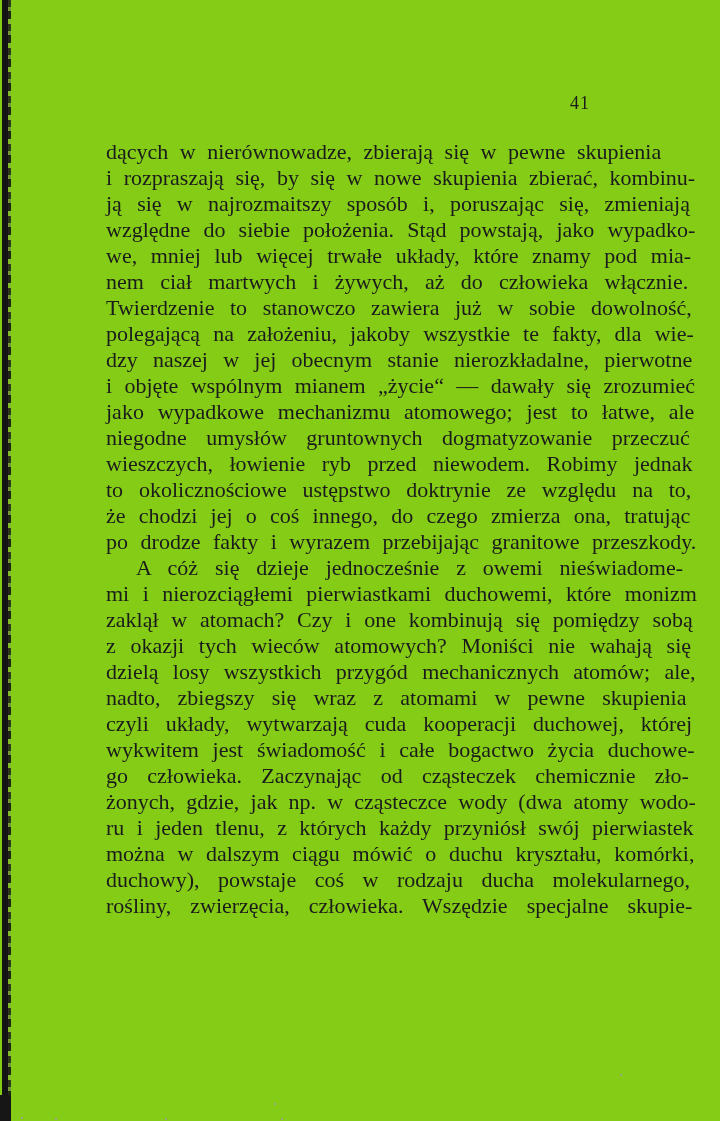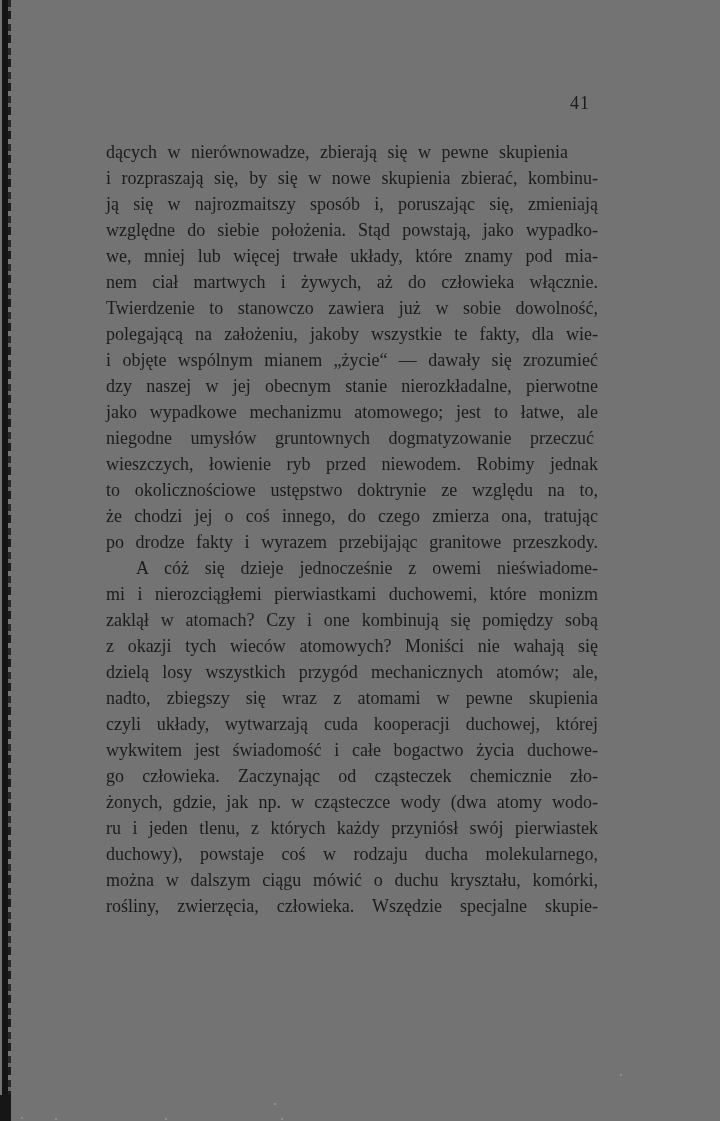--- a/index.html
+++ b/index.html
@@ -1,20 +1,20 @@
 <!DOCTYPE html>
 <html><head>
 <meta charset="utf-8">
 <style>
   html, body { margin: 0; padding: 0; }
   .page {
     position: relative;
     width: 720px;
     height: 1121px;
-    background: #737373;
+    background: #84cc16;
     overflow: hidden;
     font-family: "Liberation Serif", "DejaVu Serif", serif;
     color: #1b1b1b;
   }
   
   .band-core {
     position: absolute;
     left: 2px; top: 0;
     width: 6px; height: 100%;
     background: #141414;
@@ -45,21 +45,21 @@
   }
   .textblock {
     position: absolute;
     left: 106px; top: 139px;
     width: 492px;
   }
   .line {
     white-space: nowrap;
     height: 26px;
     line-height: 26px;
-    font-size: 18px;
+    font-size: 22px;
   }
   .tab { display: inline-block; width: 30px; }
   .italic { font-style: italic; }
   .speck {
     position: absolute;
     width: 2px; height: 2px;
     background: #9a9a9a;
     border-radius: 50%;
   }
 </style>
@@ -76,41 +76,41 @@
 
   <div class="textblock">
     <div class="line"><span class="lc" style="word-spacing: 6.01px;">dących  w nierównowadze,  zbierają  się  w pewne  skupienia</span></div>
     <div class="line"><span class="lc" style="word-spacing: 6.07px;">i rozpraszają się, by się w nowe skupienia zbierać, kombinu-</span></div>
     <div class="line"><span class="lc" style="word-spacing: 9.77px;">ją się w najrozmaitszy sposób i, poruszając się, zmieniają</span></div>
     <div class="line"><span class="lc" style="word-spacing: 7.66px;">względne do siebie położenia. Stąd powstają, jako wypadko-</span></div>
     <div class="line"><span class="lc" style="word-spacing: 8.09px;">we, mniej lub więcej trwałe układy, które znamy pod mia-</span></div>
     <div class="line"><span class="lc" style="word-spacing: 10.77px;">nem ciał martwych i żywych, aż do człowieka włącznie.</span></div>
     <div class="line"><span class="lc" style="word-spacing: 10.06px;">Twierdzenie to stanowczo zawiera już w sobie dowolność,</span></div>
     <div class="line"><span class="lc" style="word-spacing: 7.67px;">polegającą na założeniu, jakoby wszystkie te fakty, dla wie-</span></div>
+    <div class="line"><span class="lc" style="word-spacing: 9.74px;">dzy naszej w jej obecnym stanie nierozkładalne, pierwotne</span></div>
     <div class="line"><span class="lc" style="word-spacing: 6.89px;">i objęte wspólnym mianem „życie“ — dawały się zrozumieć</span></div>
-    <div class="line"><span class="lc" style="word-spacing: 9.74px;">dzy naszej w jej obecnym stanie nierozkładalne, pierwotne</span></div>
     <div class="line"><span class="lc" style="word-spacing: 8.3px;">jako wypadkowe mechanizmu atomowego; jest to łatwe, ale</span></div>
     <div class="line"><span class="lc" style="word-spacing: 14px;">niegodne umysłów gruntownych dogmatyzowanie przeczuć</span></div>
     <div class="line"><span class="lc" style="word-spacing: 11.02px; text-align: right;">wieszczych, łowienie ryb przed niewodem. Robimy jednak</span></div>
     <div class="line"><span class="lc" style="word-spacing: 10.3px;">to okolicznościowe ustępstwo doktrynie ze względu na to,</span></div>
     <div class="line"><span class="lc" style="word-spacing: 7.72px;">że chodzi jej o coś innego, do czego zmierza ona, tratując</span></div>
     <div class="line"><span class="lc" style="word-spacing: 7.05px;">po drodze fakty i wyrazem przebijając granitowe przeszkody.</span></div>
     <div class="line"><span class="lc" style="word-spacing: 11.38px;"><span class="tab"></span><span>A cóż się dzieje jednocześnie z owemi nieświadome-</span></span></div>
     <div class="line"><span class="lc" style="word-spacing: 7.94px;">mi i nierozciągłemi pierwiastkami duchowemi, które monizm</span></div>
     <div class="line"><span class="lc" style="word-spacing: 7.29px;">zaklął w atomach? Czy i one kombinują się pomiędzy sobą</span></div>
     <div class="line"><span class="lc" style="word-spacing: 9.14px;">z okazji tych wieców atomowych? Moniści nie wahają się</span></div>
     <div class="line"><span class="lc" style="word-spacing: 8.77px;">dzielą losy wszystkich przygód mechanicznych atomów; ale,</span></div>
     <div class="line"><span class="lc" style="word-spacing: 11.7px;">nadto, zbiegszy się wraz z atomami w pewne skupienia</span></div>
     <div class="line"><span class="lc" style="word-spacing: 11.39px;">czyli układy, wytwarzają cuda kooperacji duchowej, której</span></div>
     <div class="line"><span class="lc" style="word-spacing: 8.23px;">wykwitem jest świadomość i całe bogactwo życia duchowe-</span></div>
     <div class="line"><span class="lc" style="word-spacing: 13.79px;">go człowieka. Zaczynając od cząsteczek chemicznie zło-</span></div>
     <div class="line"><span class="lc" style="word-spacing: 5.68px;">żonych, gdzie, jak np. w cząsteczce wody (dwa atomy wodo-</span></div>
     <div class="line"><span class="lc" style="word-spacing: 6.9px;">ru i jeden tlenu, z których każdy przyniósł swój pierwiastek</span></div>
+    <div class="line"><span class="lc" style="word-spacing: 7.26px;">można w dalszym ciągu mówić o duchu kryształu, komórki,</span></div>
     <div class="line"><span class="lc" style="word-spacing: 13.02px;">duchowy), powstaje coś w rodzaju ducha molekularnego,</span></div>
-    <div class="line"><span class="lc" style="word-spacing: 7.26px;">można w dalszym ciągu mówić o duchu kryształu, komórki,</span></div>
     <div class="line"><span class="lc" style="word-spacing: 13.54px;">rośliny, zwierzęcia, człowieka. Wszędzie specjalne skupie-</span></div>
   </div>
 
   <div class="speck" style="left:21px;  top:1117px;"></div>
   <div class="speck" style="left:55px;  top:1118px;"></div>
   <div class="speck" style="left:165px; top:1118px;"></div>
   <div class="speck" style="left:274px; top:1103px;"></div>
   <div class="speck" style="left:281px; top:1118px;"></div>
   <div class="speck" style="left:620px; top:1074px;"></div>
 

